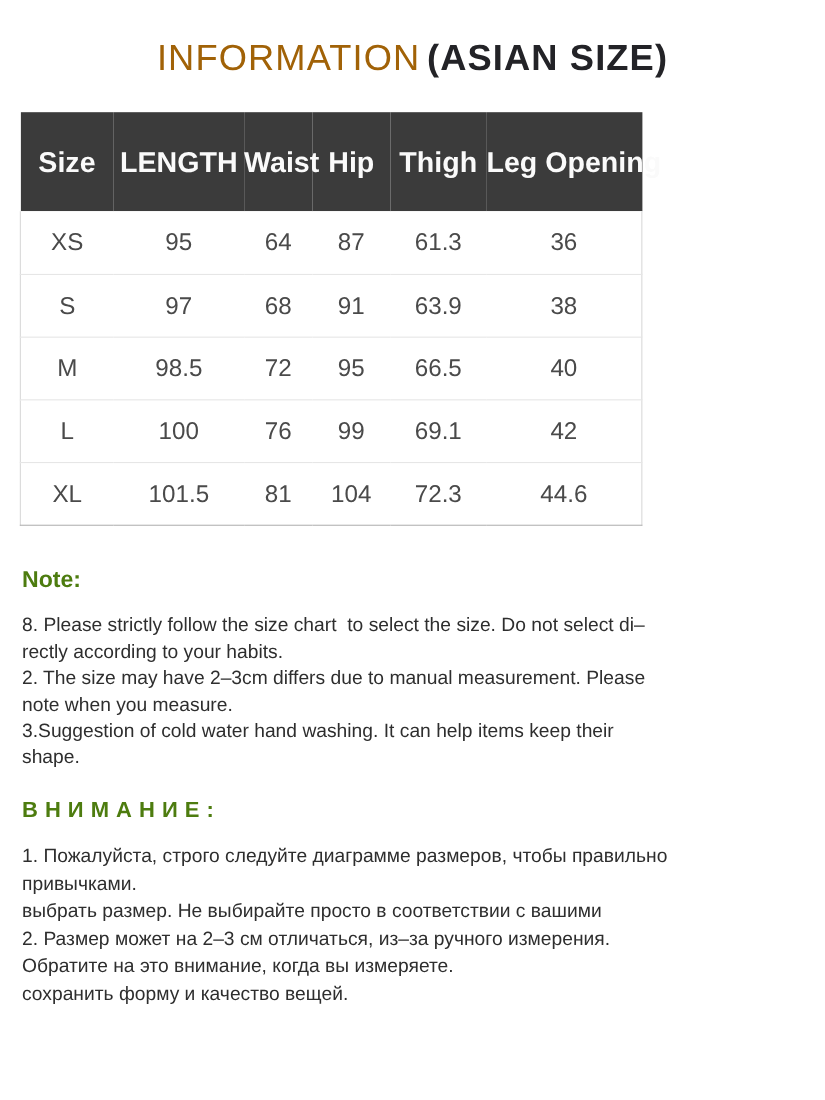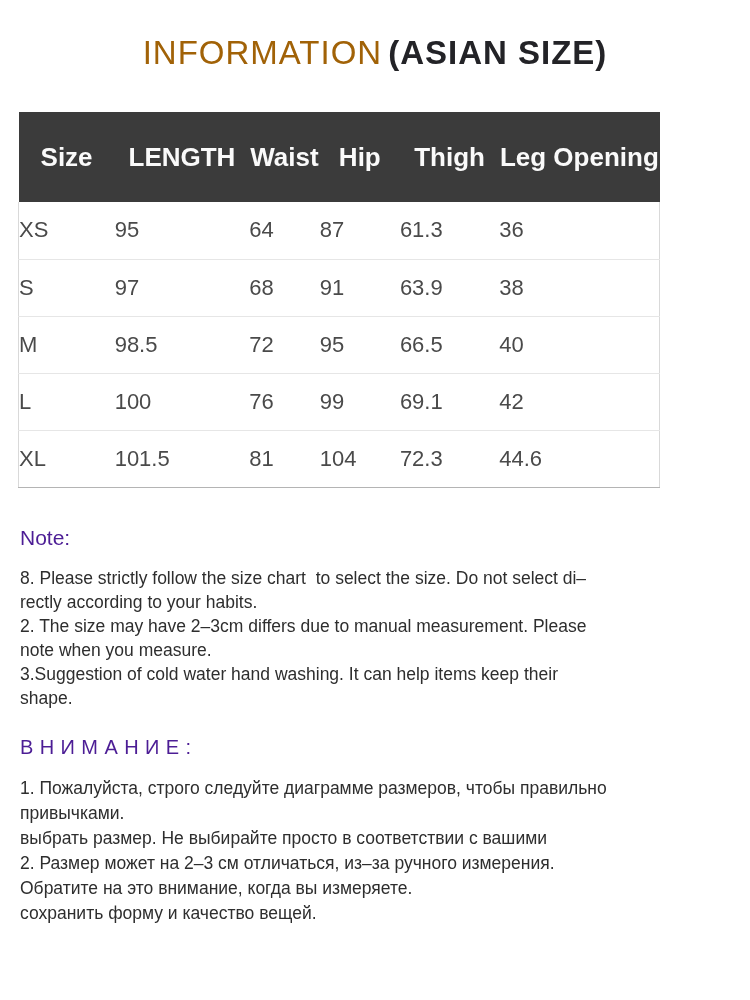--- a/index.html
+++ b/index.html
@@ -21,55 +21,55 @@
     font-size: 33px;
     letter-spacing: 1px;
     color: #2f2f33;
     white-space: nowrap;
   }
   .title .t-light { font-weight: normal; color: #a16207; }
   .title .t-bold  { font-weight: bold;  color: #232327; margin-left: 6px; margin-top: 48px; }
 
   
   table.size-table {
-    width: 642px;
-    margin: 40px 18px 0 18px;
+    width: 566px;
+    margin: 30px 18px 0 18px;
     border-collapse: collapse;
     table-layout: fixed;
   }
   table.size-table thead th {
     background: #3b3b3b;
     color: #fafafa;
     font-size: 26px;
     font-weight: 600;
     height: 90px;
     text-align: center;
     vertical-align: middle;
     border: none;
     white-space: nowrap;
   }
   table.size-table tbody td {
     height: 57px;
-    text-align: left;
+    text-align: center;
     vertical-align: middle;
     font-size: 22px;
     color: #4a4a4a;
     border-bottom: 1px solid #e6e6e6;
     background: #ffffff;
   }
   table.size-table tbody td:first-child { border-left: 1px solid #d9d9d9; }
   table.size-table tbody td:last-child  { border-right: 1px solid #d9d9d9; }
   table.size-table tbody tr:last-child td { border-bottom: 1px solid #b4b4b4; }
 
   
   .note { margin: 38px 20px 0 20px; }
   .note h2 {
     font-size: 21px;
-    font-weight: normal;
-    color: #4c1d95;
+    font-weight: bold;
+    color: #4d7c0f;
     margin-top: 12px;
   }
   .note .note-lines { margin-top: 16px; }
   .note .note-line {
     font-size: 17.5px;
     line-height: 24px;
     color: #2e2e2e;
     white-space: pre-wrap;
   }
 

